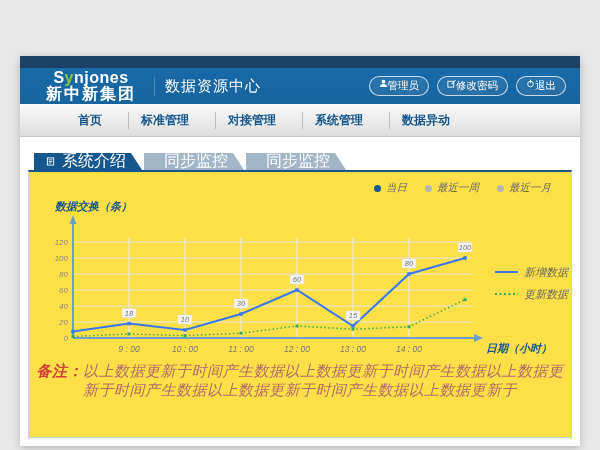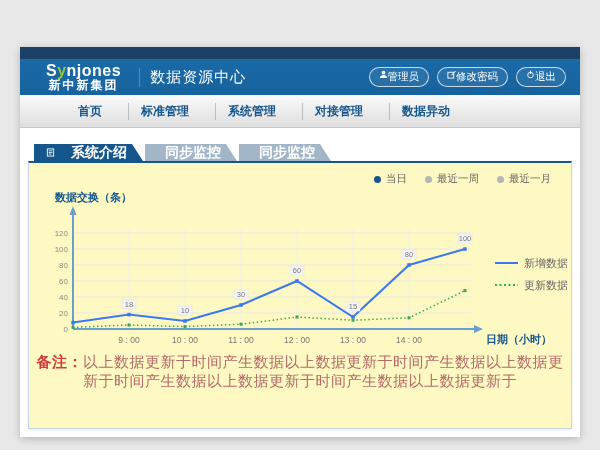--- a/index.html
+++ b/index.html
@@ -1,46 +1,46 @@
 <!DOCTYPE html>
 <html><head>
 <meta charset="utf-8">
 <style>
   * { margin:0; padding:0; box-sizing:border-box; }
   html,body { width:600px; height:450px; overflow:hidden; }
   body { background:#e8e8e8; font-family:"Liberation Sans","DejaVu Sans",sans-serif; position:relative; }
-  .window { position:absolute; left:20px; top:47px; width:560px; height:390px; background:#ffffff; box-shadow:0 2px 8px rgba(0,0,0,.22); }
+  .window { position:absolute; left:20px; top:56px; width:560px; height:390px; background:#ffffff; box-shadow:0 2px 8px rgba(0,0,0,.22); }
 
   
   .top-strip { height:12px; background:#1d4166; }
   .header { height:36px; background:linear-gradient(#1a6aa8,#17639d); display:flex; align-items:center; color:#fff; }
   .logo { margin-left:26px; text-align:center; line-height:1; }
   .logo-brand { font-size:16px; font-weight:bold; letter-spacing:0.5px; }
   .logo-brand .leaf { color:#8dc63f; }
-  .logo-company { font-size:12px; font-weight:bold; letter-spacing:2px; margin-top:0; }
+  .logo-company { font-size:16px; font-weight:bold; letter-spacing:2px; margin-top:0; }
   .app-title { font-size:15px; margin-left:18px; padding-left:10px; border-left:1px solid rgba(255,255,255,.25); letter-spacing:1px; }
   .user-actions { margin-left:auto; margin-right:14px; display:flex; gap:8px; }
   .pill-btn { display:flex; align-items:flex-start; gap:0; border:1px solid rgba(255,255,255,.75); background:rgba(255,255,255,.07); color:#fff; border-radius:10px; font-size:10.5px; padding:2px 9px; cursor:pointer; font-family:inherit; }
   .pill-btn svg { width:9px; height:9px; }
 
   
   .nav { height:33px; background:linear-gradient(#fafafa,#dedede); border-bottom:1px solid #c6c6c6; display:flex; align-items:center; padding-left:32px; }
   .nav-item { font-size:12px; font-weight:bold; color:#15568c; padding:0 26px; cursor:pointer; position:relative; }
   .nav-item + .nav-item { border-left:1px solid #bdbdbd;padding-left:12px; }
 
   
   .tab-row { margin:16px 8px 0 14px; display:flex; height:17px; }
-  .tab { display:flex; align-items:center; gap:16px; padding:0 16px 0 12px; font-size:14px; font-weight:bold; color:#fff; cursor:pointer;
+  .tab { display:flex; align-items:center; gap:7px; padding:0 16px 0 12px; font-size:16px; font-weight:normal; color:#fff; cursor:pointer;
          clip-path:polygon(0 0, calc(100% - 11px) 0, 100% 100%, 0 100%); }
   .tab.active { background:#15568c; z-index:3; }
   .tab.inactive { background:#a2b6c8; margin-left:2px;padding-left:20px; }
   .tab svg { width:9px; height:9px; }
 
   
-  .panel { margin:0 8px; height:268px; background:#fef9c3; border:1px solid #c2d5e3; border-top:2px solid #15568c; position:relative; box-shadow:0 1px 3px rgba(0,0,0,.08); }
+  .panel { margin:0 8px; height:268px; background:#fde047; border:1px solid #c2d5e3; border-top:2px solid #15568c; position:relative; box-shadow:0 1px 3px rgba(0,0,0,.08);font-style:italic; }
   .filter-row { position:absolute; top:9px; right:20px; display:flex; gap:18px; }
   .filter { display:flex; align-items:center; gap:5px; font-size:10.5px; color:#666; cursor:pointer; }
   .radio-dot { width:7px; height:7px; border-radius:50%; background:#b5b5b5; display:inline-block; }
   .radio-dot.selected { background:#15568c; }
 
   .chart-wrap { margin:26px 0 0 14px; }
 
   .note-row { text-align:center; font-size:15px; letter-spacing:0.5px; }
   .note-label { color:#d43c3c; font-weight:bold; }
   .note-text { color:#b36a6a; }
@@ -79,22 +79,22 @@
             <line x1="5" y1="0.8" x2="5" y2="4.4" stroke="#fff" stroke-width="1.2"></line>
           </svg>
         <span>退出</span>
       </button>
     </div>
   </div>
 
   <div class="nav">
     <div class="nav-item">首页</div>
     <div class="nav-item">标准管理</div>
+    <div class="nav-item">对接管理</div>
     <div class="nav-item">系统管理</div>
-    <div class="nav-item">对接管理</div>
     <div class="nav-item">数据异动</div>
   </div>
 
   <div class="tab-row">
     <div class="tab active">
       <svg viewBox="0 0 10 10">
           <rect x="1.5" y="1" width="7" height="8" fill="none" stroke="#fff" stroke-width="1"></rect>
           <line x1="3" y1="3.2" x2="7" y2="3.2" stroke="#fff" stroke-width="0.9"></line>
           <line x1="3" y1="5" x2="7" y2="5" stroke="#fff" stroke-width="0.9"></line>
           <line x1="3" y1="6.8" x2="6" y2="6.8" stroke="#fff" stroke-width="0.9"></line>

